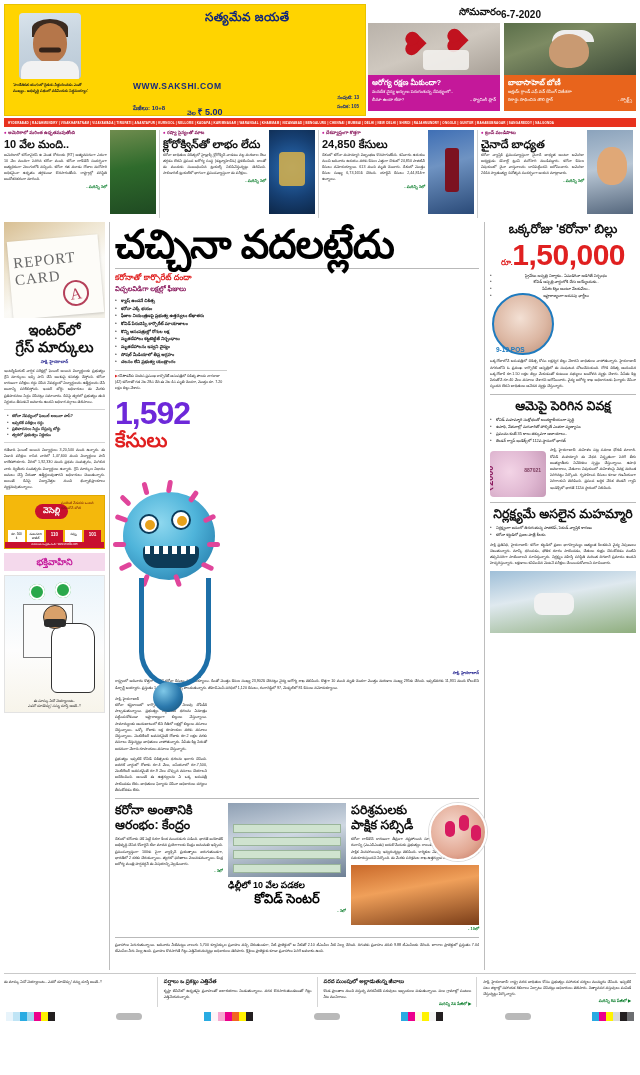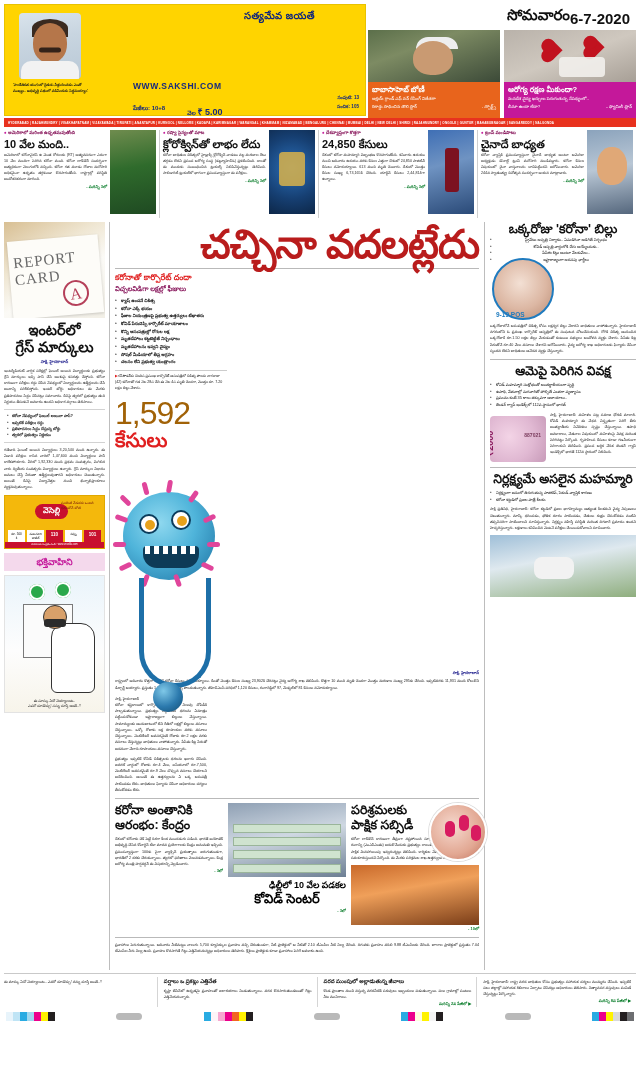--- a/index.html
+++ b/index.html
@@ -39,21 +39,21 @@
   .ed-photo .shirt {
     position:absolute; left:50%; bottom:0; transform:translateX(-50%);
     width:58px; height:18px; border-radius:10px 10px 0 0; background:#f2f2f2;
   }
   .ed-quote {
     position:absolute; left:8px; top:78px; width:78px;
     font-size:3.6px; line-height:1.55; color:#1a1a1a; font-weight:bold;
   }
   .satyameva {
     position:absolute; left:200px; top:5px;
-    font-size:10px; color:#12277a; font-weight:bold; letter-spacing:.4px;margin-left:39px;
+    font-size:12px; color:#12277a; font-weight:bold; letter-spacing:.4px;
   }
   .logo-sakshi {
     position:absolute; left:128px; top:8px; width:232px; height:74px;
     color:#16297e; font-size:62px; font-weight:bold; line-height:74px;
     letter-spacing:-1px; white-space:nowrap; overflow:hidden;
     text-shadow:0 0 0 #16297e;
   }
   .mast-url {
     position:absolute; left:128px; top:76px;
     font-size:8.5px; font-weight:bold; color:#16297e; letter-spacing:.6px;
@@ -63,22 +63,22 @@
     font-size:6px; color:#16297e; font-weight:bold;
   }
   .mast-price b { font-size:9px; }
   .mast-issue {
     position:absolute; right:6px; bottom:4px;
     font-size:4.6px; color:#16297e; line-height:1.8; text-align:right; font-weight:bold;
   }
 
   .mast-right { flex:1; position:relative; margin-right:4px; }
   .dateline {
-    display:flex; justify-content:flex-end; align-items:flex-end;
-    padding:2px 6px 3px 4px; font-size:15px; color:#111; font-weight:bold;
+    display:flex; justify-content:center; align-items:flex-end;
+    padding:2px 6px 3px 4px; font-size:10px; color:#111; font-weight:bold;
   }
   .promo-row { display:flex; gap:4px; height:88px; padding-left:2px; }
   .promo { flex:1; position:relative; overflow:hidden; }
   .promo-orange { background:#E8641C; }
   .promo-magenta { background:#C4189A; }
   .promo-img { height:52px; width:100%; position:relative; overflow:hidden; }
   .promo-img.a { background:linear-gradient(160deg,#5b6f4a 0%,#7d8b63 35%,#3c4a38 100%); }
   .promo-img.a::after{
     content:""; position:absolute; left:34%; top:22%; width:40px; height:34px;
     border-radius:50% 50% 44% 44%; background:#c99a72;
@@ -199,21 +199,21 @@
     width:24px;height:24px;border-radius:50%; background:#d8a06a; border:1px solid #333; }
   .cartoon .mask{ position:absolute; left:50%; top:34%; transform:translate(-50%,-50%);
     width:22px;height:8px;background:#2b2b2b;border-radius:3px; }
   .cartoon .bldg{ position:absolute; left:18%; top:20%; width:50px; height:54px;
     border:1px solid #7a7a7a; background:#fbfbfb; }
   .cartoon .cap{ position:absolute; left:0; right:0; bottom:3px; text-align:center;
     font-size:3.6px; color:#222; line-height:1.5; }
 
   
   .headline {
-    font-size:40px; font-weight:bold; color:#b91c1c; text-align:right;
+    font-size:40px; font-weight:bold; color:#000000; text-align:left;
     line-height:1.02; letter-spacing:-1px; margin:2px 0 2px;
   }
   .hl-rule { height:1px; background:#b9b9b9; margin:3px 0 4px; }
   .center-grid { display:flex; gap:5px;flex-direction:column; }
   .cc1 { width:112px; }
   .cc2 { flex:1; position:relative; }
   .cc3 { width:92px; }
   .red-kicker { font-size:8px; font-weight:bold; color:#E02020; line-height:1.25; }
   .red-sub { font-size:6.8px; font-weight:bold; color:#8a1a5e; margin:2px 0 3px; }
   .bullets li{ list-style:none; font-size:4.4px; line-height:1.75; color:#111;
@@ -250,33 +250,33 @@
     position:absolute; left:30px; top:92px; width:72px; height:110px;
     border:5px solid #1d6fa8; border-radius:0 0 40px 40px; border-top:none;
   }
   .stetho-bell{
     position:absolute; left:44px; top:196px; width:30px; height:30px; border-radius:50%;
     background:radial-gradient(circle at 35% 30%,#7fc8e8 0%,#2b79ad 55%,#134b71 100%);
   }
 
   .c-body { font-size:3.7px; line-height:1.68; color:#262626; text-align:justify; }
   .dateline-city { font-size:4px; color:#1a1a8a; font-weight:bold; text-align:right; margin-bottom:2px;}
-  .bignum { color:#a16207; font-size:32px; font-weight:normal; line-height:1; letter-spacing:-1px; }
+  .bignum { color:#6d28d9; font-size:32px; font-weight:bold; line-height:1; letter-spacing:-1px; }
   .bignum-sub { color:#E02020; font-size:20px; font-weight:bold; line-height:1.1; }
 
   .midrule { height:1px; background:#b9b9b9; margin:5px 0 4px; }
   .mid3 { display:flex; gap:5px; }
   .m1 { width:108px; } .m2 { width:118px; } .m3 { flex:1; }
   .m-ttl { font-size:12.5px; font-weight:bold; color:#111; line-height:1.2; margin-bottom:3px; }
   .m-img { height:74px; background:linear-gradient(170deg,#8fa0b4 0%,#cfd8e2 45%,#6d7f94 100%);
     position:relative; overflow:hidden; }
   .m-img .bedrow{ position:absolute; left:4%; right:4%; height:9px; background:#cfe3cf;
     border:1px solid #9ab59a; }
   .m-img .b1{top:28%;} .m-img .b2{top:46%;} .m-img .b3{top:64%;} .m-img .b4{top:82%;}
-  .m-cap { font-size:9px; font-weight:bold; text-align:right; margin-top:3px; line-height:1.25;}
+  .m-cap { font-size:9px; font-weight:bold; text-align:left; margin-top:3px; line-height:1.25;}
   .m-cap-big { font-size:13px; font-weight:bold; text-align:center; line-height:1.2;}
   .nail-circle{
     position:absolute; right:-8px; top:0; width:58px;height:58px;border-radius:50%;
     overflow:hidden; border:2px solid #fff; box-shadow:0 0 0 1px #ddd;
     background:radial-gradient(circle at 40% 40%,#f6d9cf 0%,#e2a893 60%,#c0705c 100%);
   }
   .nail-circle .nail{ position:absolute; width:10px;height:16px;border-radius:5px;background:#d81b60; }
   .factory-img{ height:60px; margin-top:4px;
     background:linear-gradient(170deg,#c9692a 0%,#f0a05a 40%,#7a3d18 100%); }
 
@@ -361,45 +361,45 @@
         <div>సంచిక: 105</div>
       </div>
     </div>
 
     <div class="mast-right">
       <div class="dateline">
         <span>సోమవారం</span>
         <span>6-7-2020</span>
       </div>
       <div class="promo-row">
-        <div class="promo promo-orange">
-          <div class="promo-img a">
-              <div class="cap"></div>
-            </div>
-          <div class="promo-txt">
-            <div class="promo-ttl">బాబాసాహెబ్ బోణీ</div>
-            <div class="promo-sub">అక్షయ్ గ్రాండ్ ఎఫ్ వన్ రేసింగ్ విజేతగా</div>
-            <div class="promo-sub">
-              <span>రికార్డు సాధించిన తొలి స్టార్</span>
-              <span class="by">- స్పోర్ట్స్</span>
-            </div>
-          </div>
-        </div>
         <div class="promo promo-magenta">
           <div class="promo-img b">
             <div class="heart h1"></div>
             <div class="heart h2"></div>
             <div class="fam"></div>
           </div>
           <div class="promo-txt">
             <div class="promo-ttl">ఆరోగ్య రక్షణ మీకుందా?</div>
             <div class="promo-sub">మనదేశ వైద్య ఖర్చులు పెరుగుతున్న నేపథ్యంలో..</div>
             <div class="promo-sub">
               <span>బీమా ఉందా లేదా?</span>
               <span class="by">- ఫ్యామిలీ ప్లాన్</span>
+            </div>
+          </div>
+        </div>
+        <div class="promo promo-orange">
+          <div class="promo-img a">
+              <div class="cap"></div>
+            </div>
+          <div class="promo-txt">
+            <div class="promo-ttl">బాబాసాహెబ్ బోణీ</div>
+            <div class="promo-sub">అక్షయ్ గ్రాండ్ ఎఫ్ వన్ రేసింగ్ విజేతగా</div>
+            <div class="promo-sub">
+              <span>రికార్డు సాధించిన తొలి స్టార్</span>
+              <span class="by">- స్పోర్ట్స్</span>
             </div>
           </div>
         </div>
       </div>
     </div>
   </div>
 
   <div class="printstrip">HYDERABAD | RAJAHMUNDRY | VISAKHAPATNAM | VIJAYAWADA | TIRUPATI | ANANTAPUR | KURNOOL | NELLORE | KADAPA | KARIMNAGAR | WARANGAL | KHAMMAM | NIZAMABAD | BENGALURU | CHENNAI | MUMBAI | DELHI | NEW DELHI | SHIRDI | RAJAHMUNDRY | ONGOLE | GUNTUR | MAHABUBNAGAR | SANGAREDDY | NALGONDA</div>
 
   <div class="topnews">
@@ -592,20 +592,23 @@
         <div style="display:flex; gap:6px">
           <div style="flex:1">
             <div class="c-body">ప్రవాహాలు పెరుగుతున్నాయి. ఆదివారం నీటిమట్టం నాలుగు 5,700 క్యూసెక్కుల ప్రవాహం వచ్చి చేరుతుండగా, నీటి ప్రాజెక్టులో ఆ నీటితో 2.10 టీఎంసీల నీటి నిల్వ చేరింది. దిగువకు ప్రవాహం వదిలి 9.88 టీఎంసీలకు చేరింది. జూరాల ప్రాజెక్టులో ప్రస్తుతం 7.04 టీఎంసీల నీరు నిల్వ ఉంది. ప్రవాహం కొనసాగితే గేట్లు ఎత్తివేయనున్నట్లు అధికారులు తెలిపారు. శ్రీశైలం ప్రాజెక్టుకు కూడా ప్రవాహాలు పెరిగే అవకాశం ఉంది.</div>
           </div>
         </div>
       </div>
     </div>
 
     <div class="col-r">
       <div class="r-ttl">ఒక్కరోజు 'కరోనా' బిల్లు</div>
+      <div class="r-big">
+        <small>రూ.</small><span>1,50,000</span>
+      </div>
       <ul class="r-bullets">
         <li>ప్రైవేటు ఆస్పత్రి నిర్వాకం.. ఏమడిగినా అడిగితే నిర్బంధం</li>
         <li>కోవిడ్ ఆస్పత్రి వార్డులోకి చేరు అయ్యేందుకు..</li>
         <li>పీపీఈ కిట్లు అంటూ వేలకువేలు..</li>
         <li>ఇష్టారాజ్యంగా అదనపు ఛార్జీలు</li>
       </ul>
       <div style="position:relative; min-height:56px">
         <div class="pos-circle"></div>
         <div class="pos-label">9-19 POS</div>
       </div>

